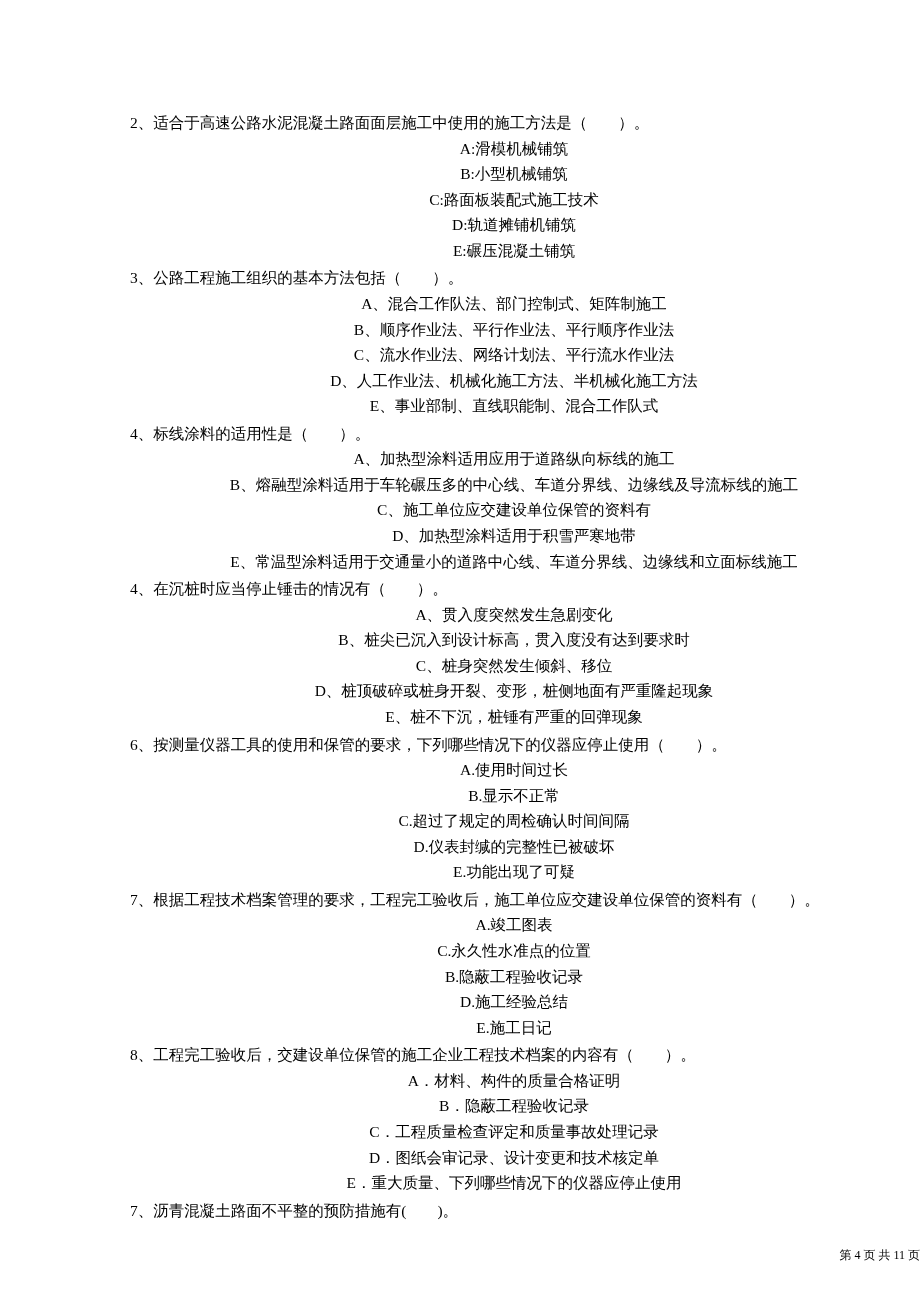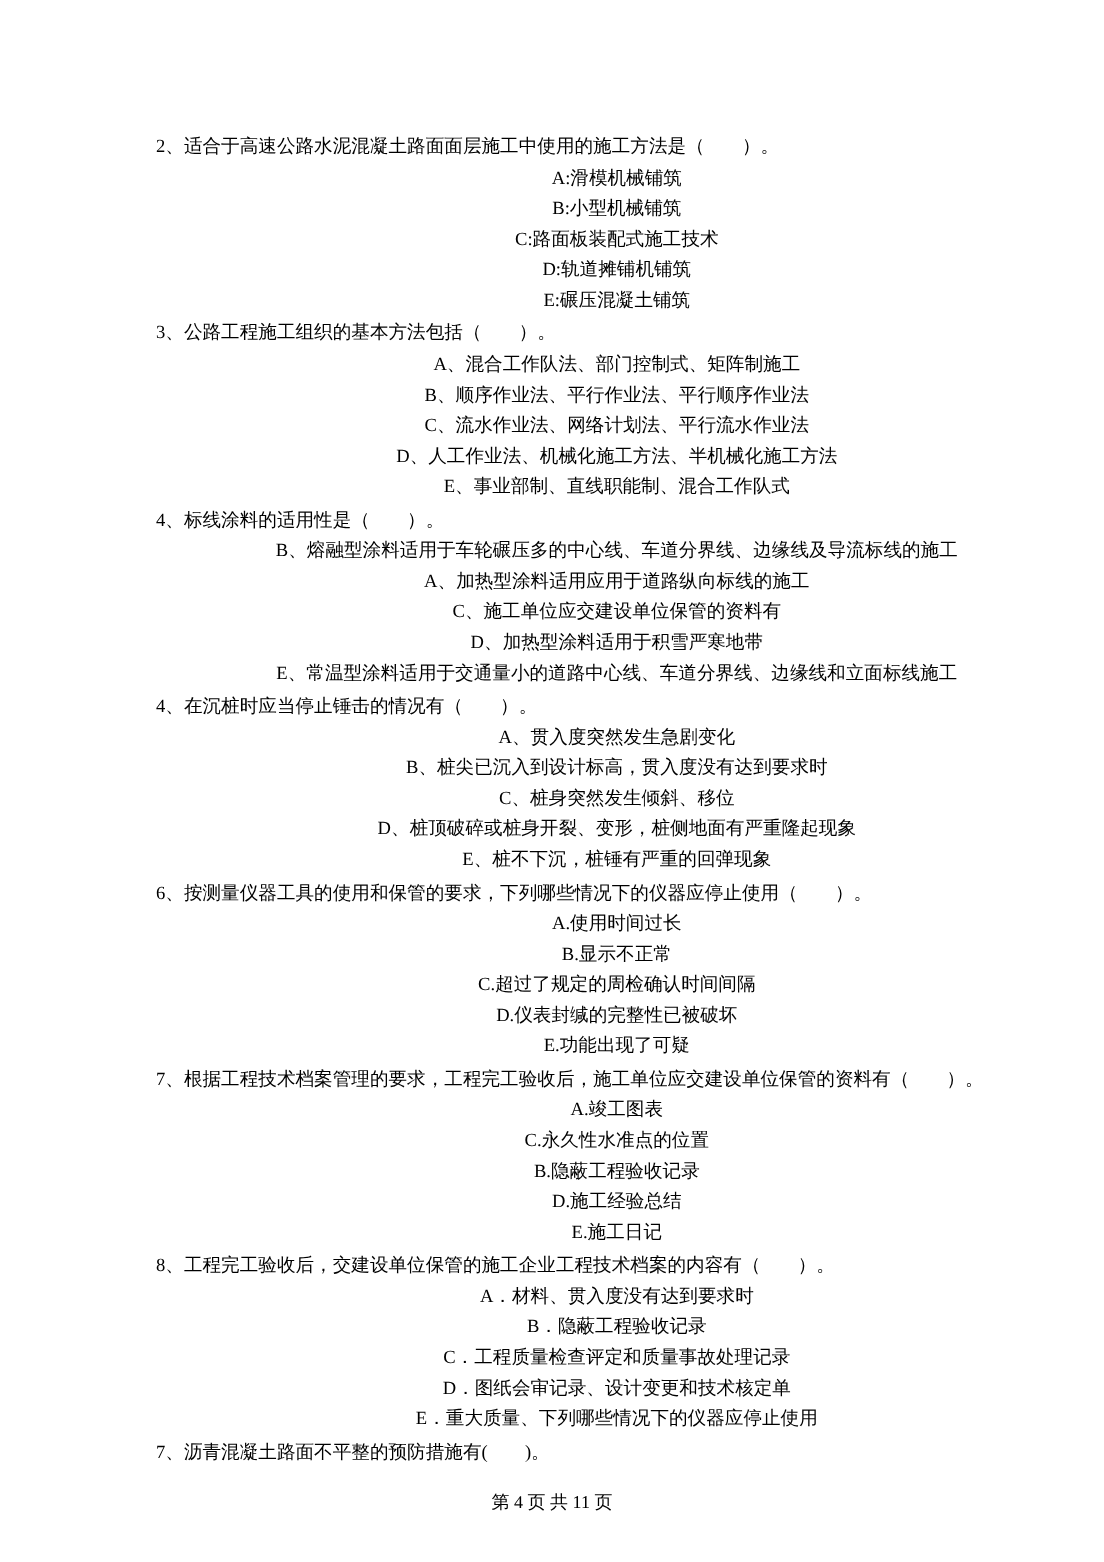--- a/index.html
+++ b/index.html
@@ -29,22 +29,22 @@
     text-align: center;
   }
   .option {
     display: block;
   }
   .footer {
     position: absolute;
     bottom: 36px;
     left: 0;
     width: 100%;
-    text-align: center;
-    font-size: 15px;
+    text-align: right;
+    font-size: 12px;
   }
 </style>
 </head>
 <body>
 
 <div class="page">
 
   <div class="question">
     <div class="stem">2、适合于高速公路水泥混凝土路面面层施工中使用的施工方法是（　　）。</div>
     <div class="options">
@@ -63,22 +63,22 @@
       <span class="option">B、顺序作业法、平行作业法、平行顺序作业法</span>
       <span class="option">C、流水作业法、网络计划法、平行流水作业法</span>
       <span class="option">D、人工作业法、机械化施工方法、半机械化施工方法</span>
       <span class="option">E、事业部制、直线职能制、混合工作队式</span>
     </div>
   </div>
 
   <div class="question">
     <div class="stem">4、标线涂料的适用性是（　　）。</div>
     <div class="options">
+      <span class="option">A、加热型涂料适用应用于道路纵向标线的施工</span>
       <span class="option">B、熔融型涂料适用于车轮碾压多的中心线、车道分界线、边缘线及导流标线的施工</span>
-      <span class="option">A、加热型涂料适用应用于道路纵向标线的施工</span>
       <span class="option">C、施工单位应交建设单位保管的资料有</span>
       <span class="option">D、加热型涂料适用于积雪严寒地带</span>
       <span class="option">E、常温型涂料适用于交通量小的道路中心线、车道分界线、边缘线和立面标线施工</span>
     </div>
   </div>
 
   <div class="question">
     <div class="stem">4、在沉桩时应当停止锤击的情况有（　　）。</div>
     <div class="options">
       <span class="option">A、贯入度突然发生急剧变化</span>
@@ -107,21 +107,21 @@
       <span class="option">C.永久性水准点的位置</span>
       <span class="option">B.隐蔽工程验收记录</span>
       <span class="option">D.施工经验总结</span>
       <span class="option">E.施工日记</span>
     </div>
   </div>
 
   <div class="question">
     <div class="stem">8、工程完工验收后，交建设单位保管的施工企业工程技术档案的内容有（　　）。</div>
     <div class="options">
-      <span class="option">A．材料、贯入度没有达到要求时</span>
+      <span class="option">A．材料、构件的质量合格证明</span>
       <span class="option">B．隐蔽工程验收记录</span>
       <span class="option">C．工程质量检查评定和质量事故处理记录</span>
       <span class="option">D．图纸会审记录、设计变更和技术核定单</span>
       <span class="option">E．重大质量、下列哪些情况下的仪器应停止使用</span>
     </div>
   </div>
 
   <div class="question">
     <div class="stem">7、沥青混凝土路面不平整的预防措施有(　　)。</div>
   </div>

